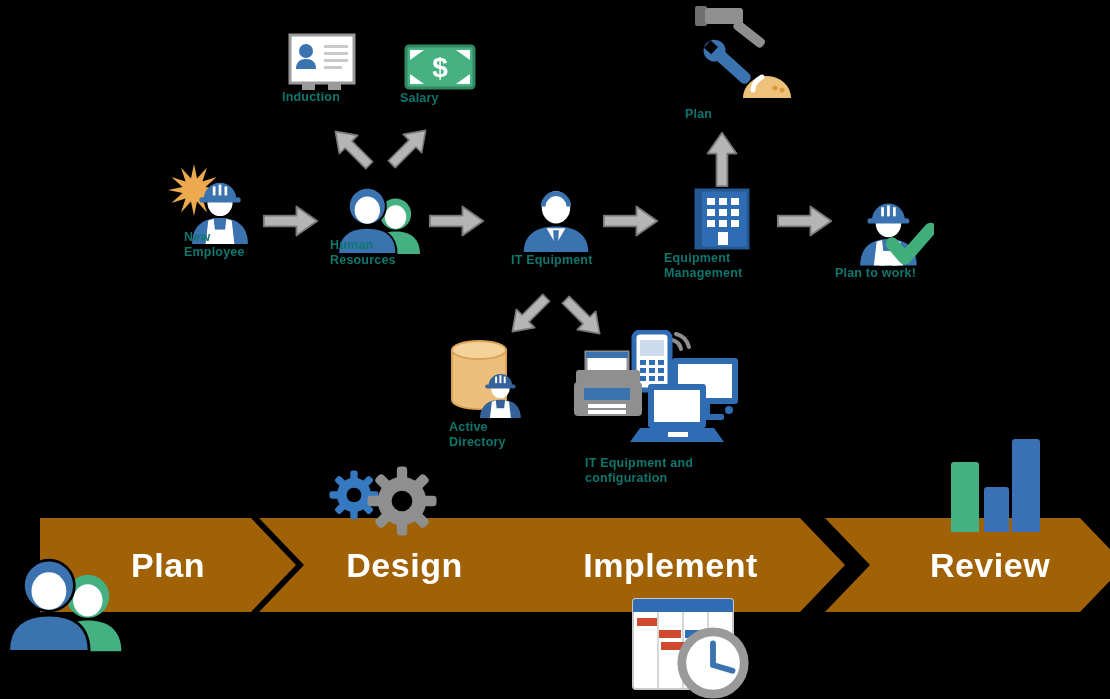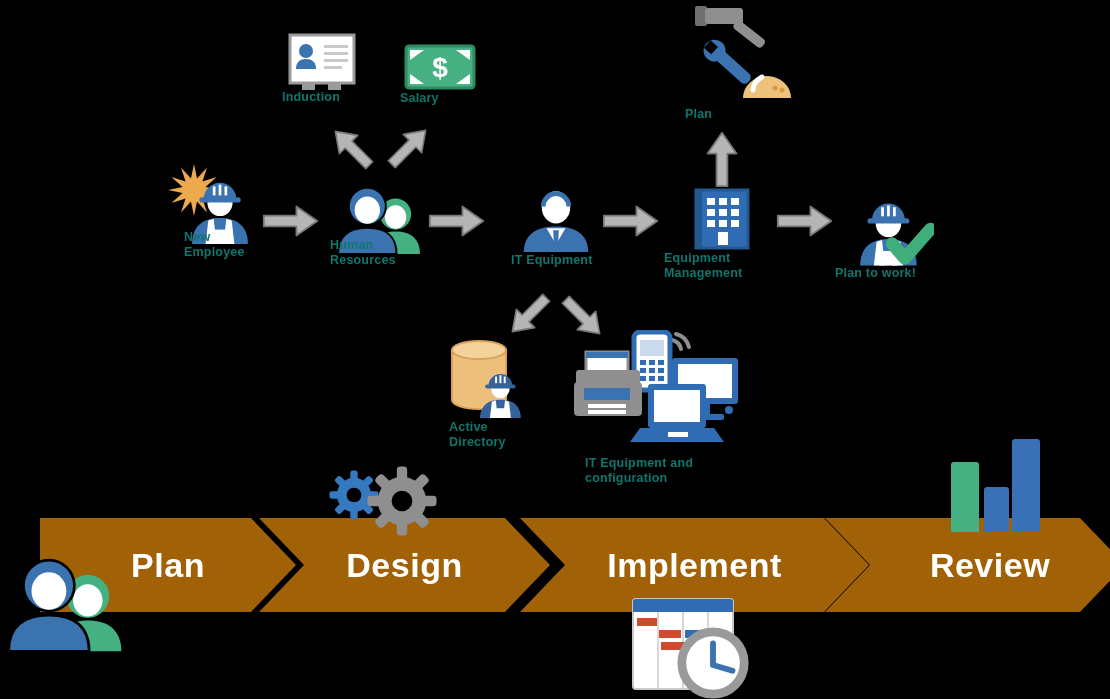--- a/index.html
+++ b/index.html
@@ -244,21 +244,21 @@
     <path d="M44 56 L58 72 L86 40" stroke="#3fae7a" stroke-width="14" fill="none" stroke-linecap="round" stroke-linejoin="round"></path>
   </svg>
   <div class="node-label" style="left:835px;top:266px;width:125px">Plan to work!</div>
 
   <div class="chev chev-first" style="left:40px;width:256px">
     <span>Plan</span>
   </div>
   <div class="chev chev-mid" style="left:259px;width:291px">
     <span>Design</span>
   </div>
-  <div class="chev chev-mid" style="left:520px;width:349px">
+  <div class="chev chev-mid" style="left:496px;width:349px">
     <span>Implement</span>
   </div>
   <div class="chev chev-mid" style="left:825px;width:270px;padding-left:30px">
     <span>Review</span>
   </div>
 
   <svg class="abs deco" style="left:6px;top:543px" width="118" height="112" viewBox="0 0 88 78">
     <path d="M36 78 C36 62 46 55 61 55 C76 55 86 62 86 78 Z" fill="#45b081"></path>
     <circle cx="61" cy="37" r="16" fill="#45b081"></circle>
     <ellipse cx="61" cy="40" rx="11" ry="12" fill="#fff"></ellipse>

